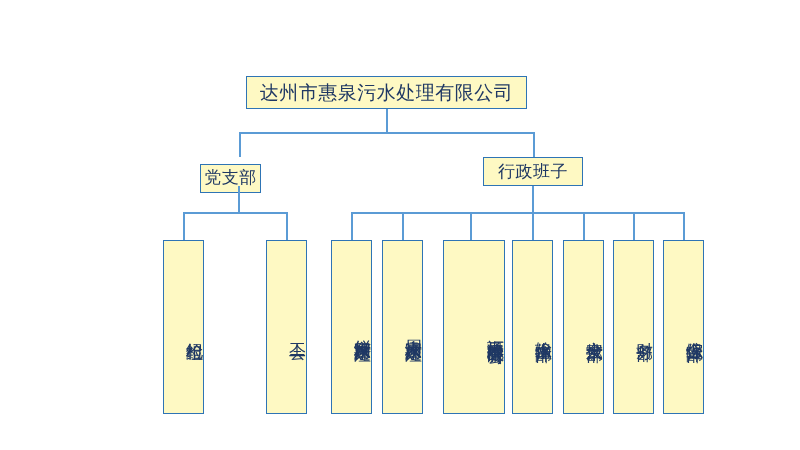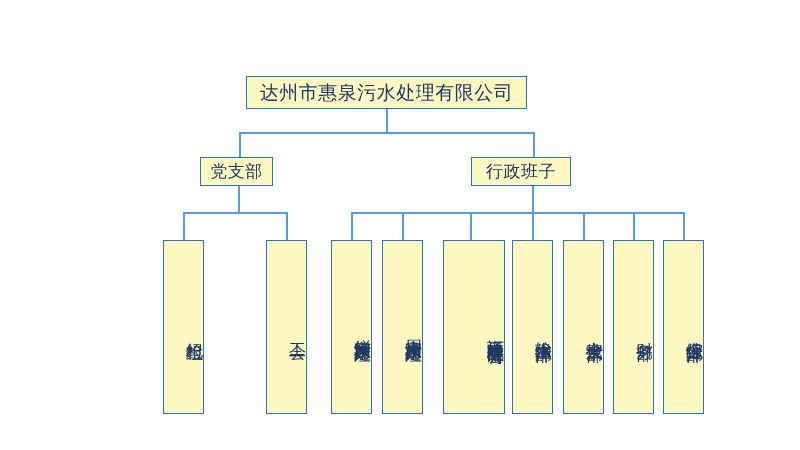--- a/index.html
+++ b/index.html
@@ -75,24 +75,24 @@
 
   <div class="node root" style="left:246px; top:76px; width:281px; height:33px;">
     <span>达州市惠泉污水处理有限公司</span>
   </div>
 
   <div class="line v" style="left:386px; top:109px; height:23px;"></div>
   <div class="line h" style="left:239px; top:132px; width:295px;"></div>
   <div class="line v" style="left:239px; top:132px; height:25px;"></div>
   <div class="line v" style="left:533px; top:132px; height:25px;"></div>
 
-  <div class="node level2" style="left:200px; top:157px; width:73px; height:29px;">
+  <div class="node level2" style="left:200px; top:164px; width:61px; height:29px;font-family:Liberation Mono, monospace;">
     <span>党支部</span>
   </div>
-  <div class="node level2" style="left:471px; top:157px; width:100px; height:29px;">
+  <div class="node level2" style="left:483px; top:157px; width:100px; height:29px;">
     <span>行政班子</span>
   </div>
 
   <div class="line v" style="left:238px; top:186px; height:26px;"></div>
   <div class="line h" style="left:183px; top:212px; width:104px;"></div>
   <div class="line v" style="left:183px; top:212px; height:28px;"></div>
   <div class="line v" style="left:286px; top:212px; height:28px;"></div>
 
   <div class="line v" style="left:532px; top:186px; height:26px;"></div>
   <div class="line h" style="left:351px; top:212px; width:333px;"></div>

